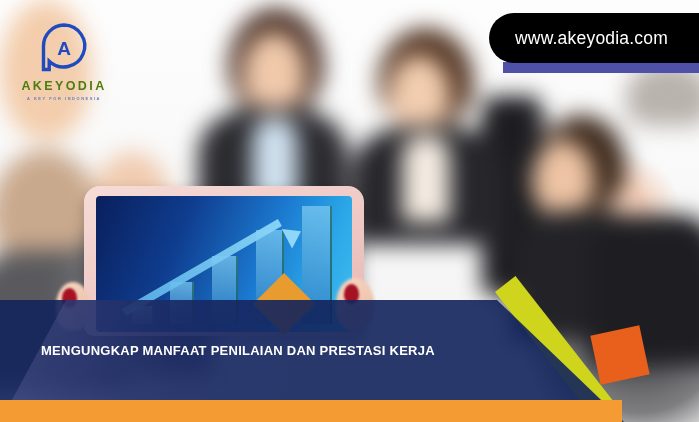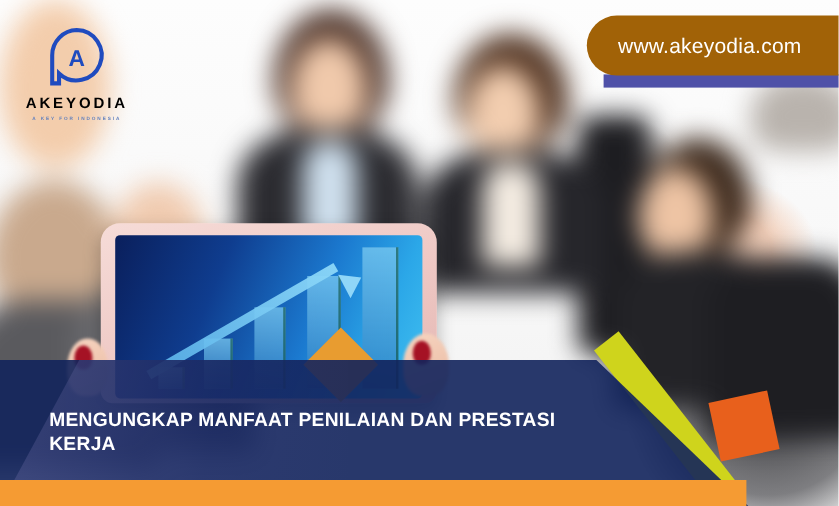--- a/index.html
+++ b/index.html
@@ -117,40 +117,40 @@
   .url-shadow {
     position: absolute;
     left: 503px; top: 62px;
     width: 196px; height: 11px;
     background: #4f51a8;
   }
   .url-pill {
     position: absolute;
     left: 489px; top: 13px;
     width: 210px; height: 50px;
-    background: #a16207;
+    background: #000000;
     border-radius: 26px 0 0 26px;
     display: flex;
     align-items: center;
     padding-left: 26px;
     box-sizing: border-box;
   }
   .url-text {
     color: #ffffff;
     font-size: 17.5px;
     letter-spacing: 0.2px;
     font-family: "Liberation Sans", sans-serif;
   }
 
   
   .logo { position: absolute; left: 18px; top: 22px; width: 92px; }
   .logo-mark { display: block; margin: 0 auto; }
   .logo-name {
     text-align: center;
-    color: #000000;
+    color: #4d7c0f;
     font-size: 12.5px;
     font-weight: bold;
     letter-spacing: 2.4px;
     margin-top: 5px;
     font-family: "Liberation Sans", sans-serif;
   }
   .logo-tag {
     text-align: center;
     color: #5f7fbe;
     font-size: 3.9px;
@@ -204,21 +204,21 @@
     width: 622px; height: 22px;
     background: #f59b33;
   }
 
   
   .headline {
     position: absolute;
     left: 41px; top: 341px;
     width: 470px;
     color: #ffffff;
-    font-size: 16px;
+    font-size: 13px;
     font-weight: bold;
     line-height: 20px;
     letter-spacing: 0.25px;
     font-family: "Liberation Sans", sans-serif;
   }
   .headline-line { display: block; }
 </style>
 </head>
 <body>
 

